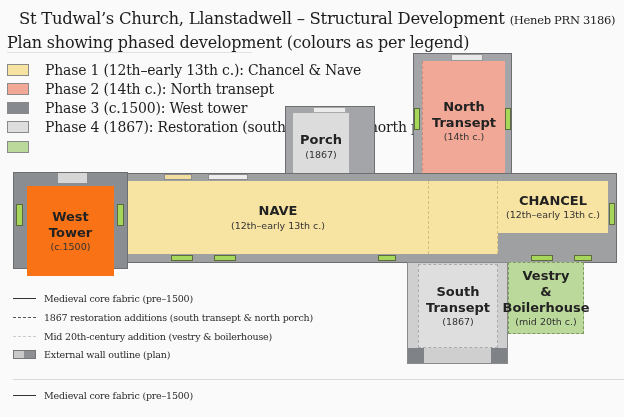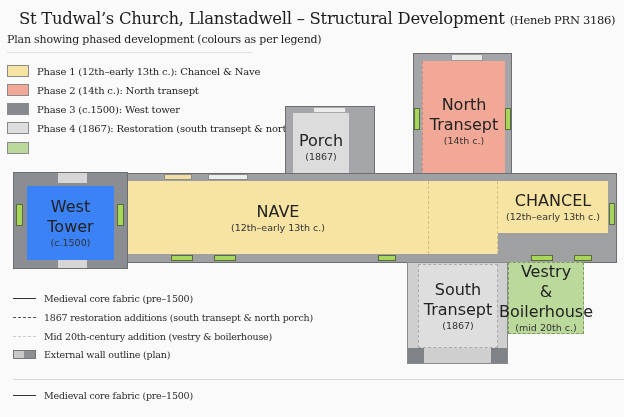--- a/index.html
+++ b/index.html
@@ -1,35 +1,35 @@
 <!DOCTYPE html>
 <html><head>
 <meta charset="utf-8">
 <style>
   * { box-sizing: border-box; margin: 0; padding: 0; }
   body { width: 624px; height: 417px; background: #fbfafa; font-family: "DejaVu Serif", serif; position: relative; overflow: hidden; color: #1d1d1d; }
   .abs { position: absolute; }
   .title { left: 19px; top: 9px; font-size: 16.5px; white-space: nowrap; letter-spacing: -0.3px; }
   .title .ref { font-size: 11.5px; }
-  .subtitle { left: 7px; top: 33px; font-size: 11px; white-space: nowrap; letter-spacing: -0.2px; }
+  .subtitle { left: 7px; top: 33px; font-size: 16px; white-space: nowrap; letter-spacing: -0.2px; }
   .rule { left: 7px; top: 52px; width: 245px; height: 1px; background: #e2e0e0; }
-  .legend-row { left: 7px; height: 14px; display: flex; align-items: flex-end; font-size: 10px; white-space: nowrap; letter-spacing: -0.2px; }
+  .legend-row { left: 7px; height: 14px; display: flex; align-items: center; font-size: 14px; white-space: nowrap; letter-spacing: -0.2px; gap: 8px; }
   .swatch { width: 22px; height: 12px; border: 1px solid #8a8a8a; margin-right: 8px; flex: none; }
   .line-key { left: 13px; height: 14px; display: flex; align-items: center; font-size: 9.5px; white-space: nowrap; letter-spacing: -0.2px; color: #2a2a2a; }
   .line-sample { width: 23px; margin-right: 8px; flex: none; }
   .ls-solid { border-top: 1px solid #333; }
   .ls-dash { border-top: 1px dashed #555; }
   .ls-dot { border-top: 1px dashed #ccc; }
   .ls-wall { height: 9px; background: linear-gradient(90deg,#c9c9c9 0 50%,#8d8f93 50% 100%); border: 1px solid #777; }
   .sep { left: 13px; top: 379px; width: 611px; height: 1px; background: #d9d8d8; }
 
   
   .wall { background: #a3a5a8; border: 1px solid #6d6e70; }
   .room { display: flex; flex-direction: column; align-items: center; justify-content: center; font-family: "DejaVu Sans", sans-serif; text-align: center; line-height: 1.25; }
-  .room .nm { font-weight: normal; font-size: 16px; color: #222; }
+  .room .nm { font-weight: bold; font-size: 13px; color: #222; }
   .room .dt { font-size: 9.5px; color: #333; }
   .win { background: #a6d65a; border: 1px solid #5c6b3c; }
   .slab { background: #d8d6d2; border: 1px solid #8d8d8d; }
 </style>
 </head>
 <body>
 
 <div class="abs title">
   <span>St Tudwal’s Church, Llanstadwell – Structural Development</span>
   <span class="ref">(Heneb PRN 3186)</span>
@@ -97,21 +97,21 @@
   <div class="abs win" style="left:214px;top:255px;width:22px;height:6px;"></div>
   <div class="abs win" style="left:378px;top:255px;width:18px;height:6px;"></div>
   <div class="abs win" style="left:531px;top:255px;width:22px;height:6px;"></div>
   <div class="abs win" style="left:574px;top:255px;width:18px;height:6px;"></div>
 
   <div class="abs wall" style="left:13px;top:172px;width:115px;height:97px;background:#8a8d91;"></div>
   <div class="abs" style="left:58px;top:173px;width:29px;height:10px;background:#d6d6d6;"></div>
   <div class="abs" style="left:58px;top:258px;width:29px;height:10px;background:#d6d6d6;"></div>
   <div class="abs win" style="left:16px;top:204px;width:7px;height:22px;"></div>
   <div class="abs win" style="left:117px;top:204px;width:7px;height:22px;"></div>
-  <div class="abs room" style="left:27px;top:186px;width:87px;height:74px;background:#3b82f6;">
+  <div class="abs room" style="left:27px;top:186px;width:87px;height:90px;background:#f97316;">
     <span class="nm">West</span>
     <span class="nm">Tower</span>
     <span class="dt">(c.1500)</span>
   </div>
 
   <div class="abs wall" style="left:407px;top:262px;width:101px;height:102px;background:#cfcfcf;border-color:#8a8a8a;"></div>
   <div class="abs" style="left:408px;top:348px;width:16px;height:15px;background:#7f8286;"></div>
   <div class="abs" style="left:491px;top:348px;width:16px;height:15px;background:#7f8286;"></div>
   <div class="abs room" style="left:418px;top:264px;width:80px;height:84px;background:#dedede;border:1px dashed #aaa;">
     <span class="nm">South</span>

